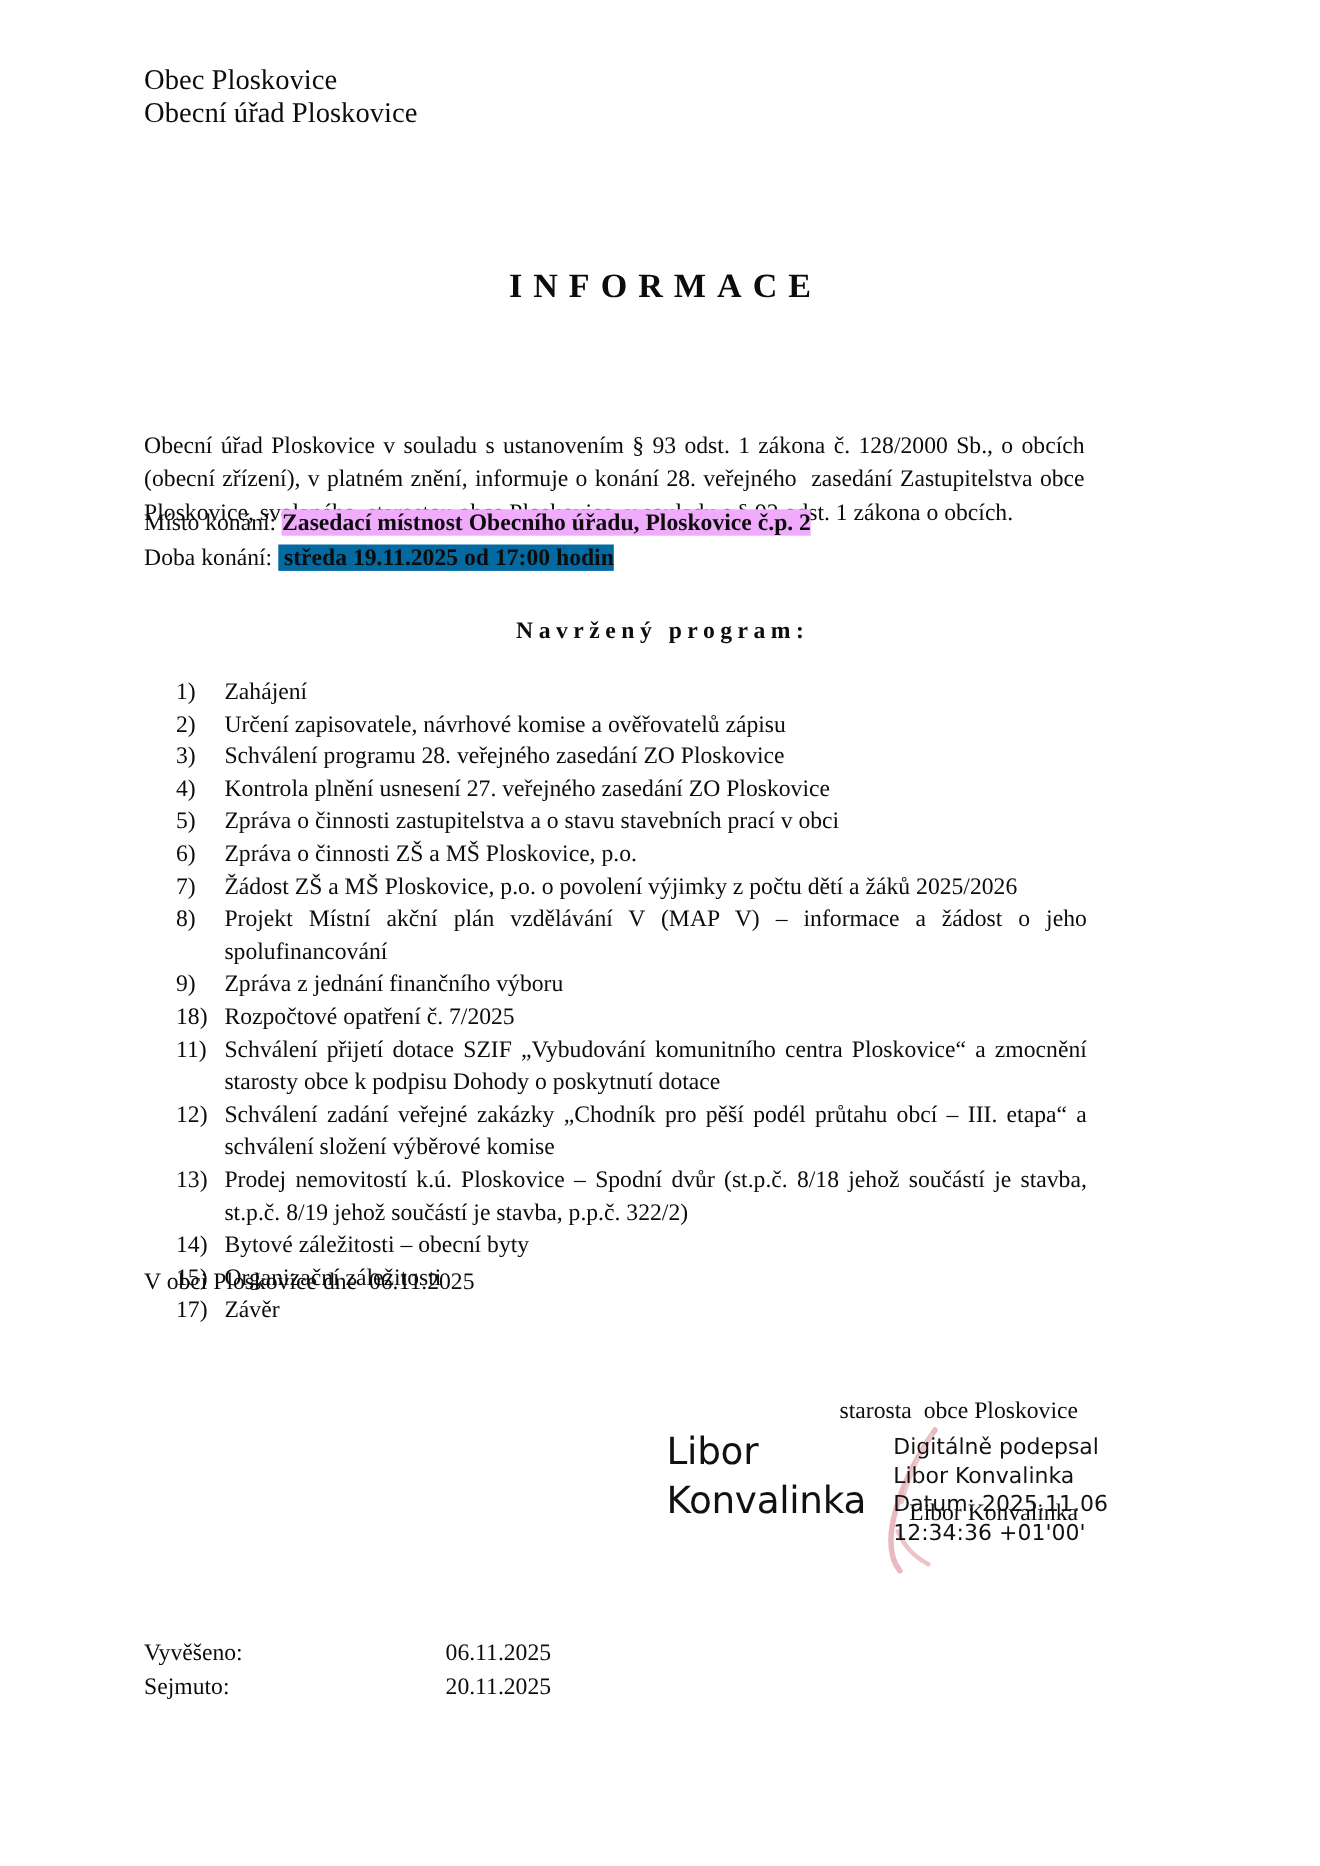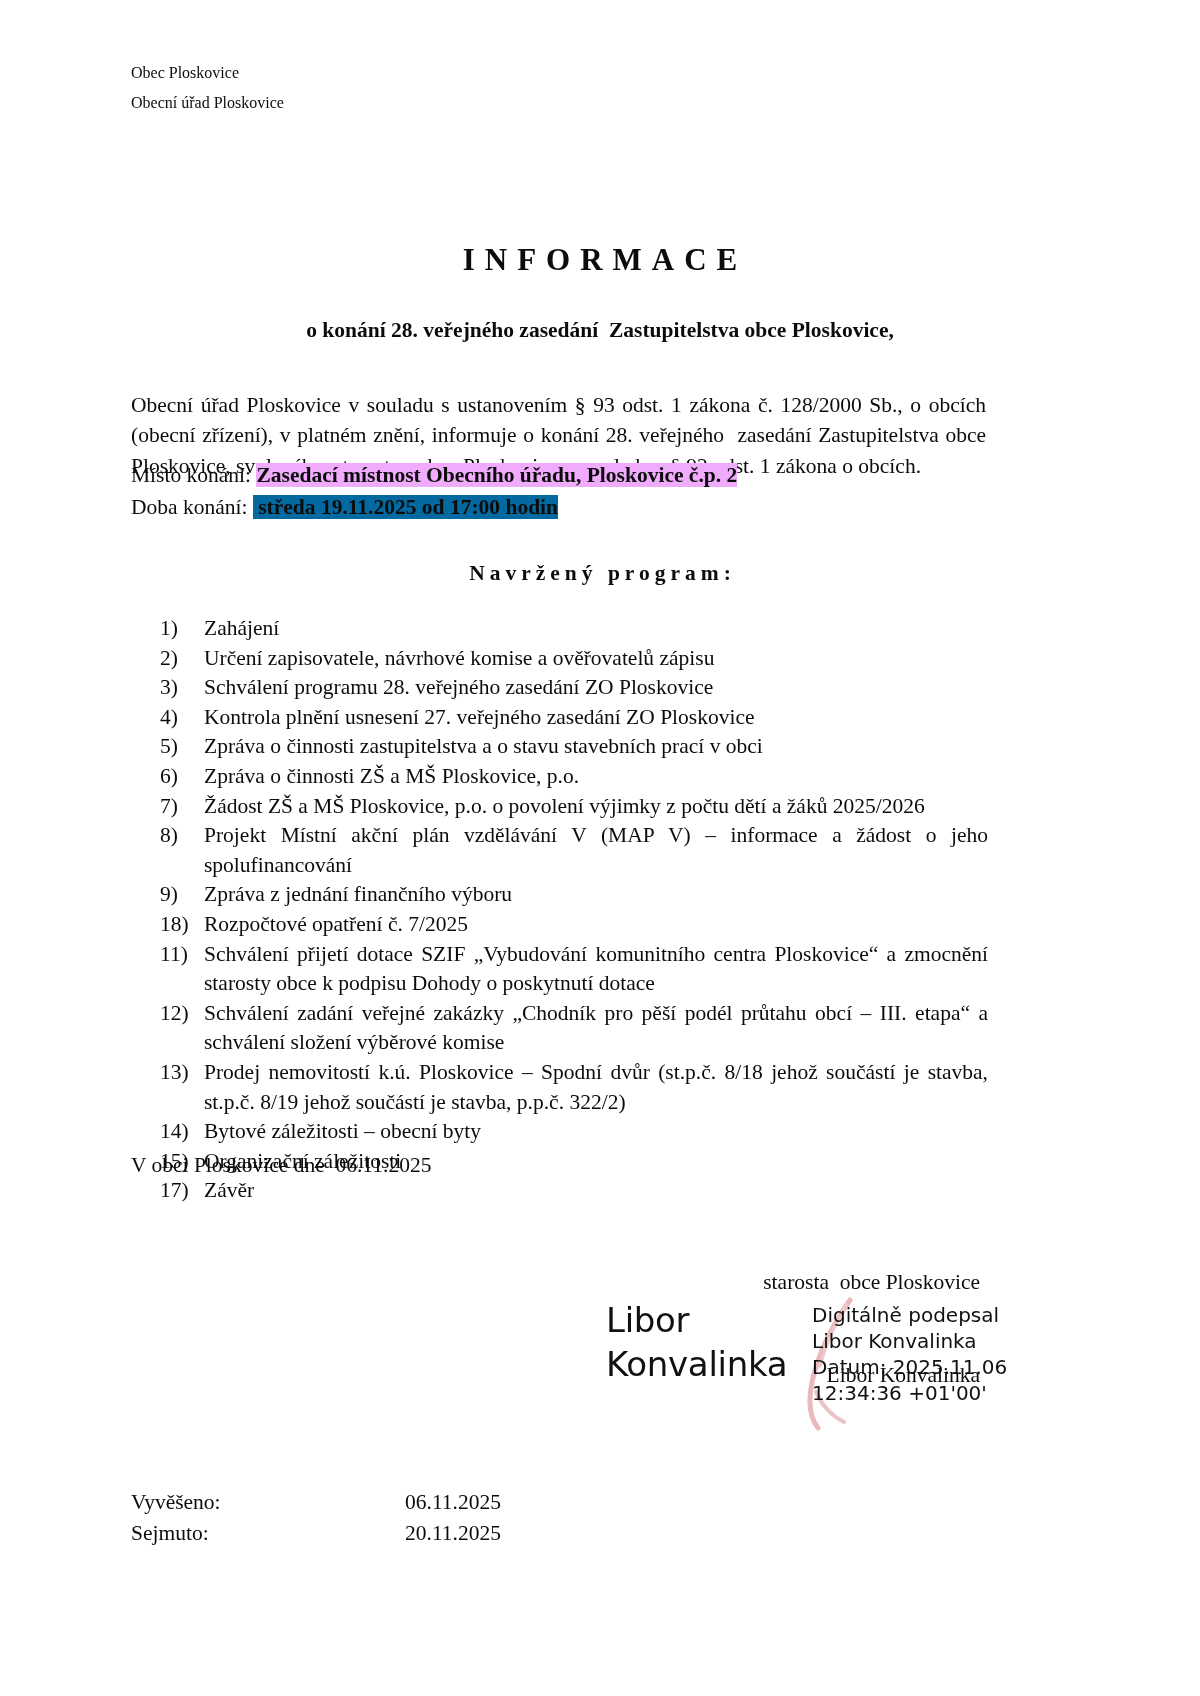--- a/index.html
+++ b/index.html
@@ -21,21 +21,21 @@
     width: 1200px;
     height: 1696px;
     overflow: hidden;
   }
 
   
   .letterhead {
     position: absolute;
     left: 131px;
     top: 58px;
-    font-size: 16px;
+    font-size: 26px;
     line-height: 30px;
     white-space: nowrap;
   }
 
   
   .doc-title {
     position: absolute;
     left: 0;
     top: 242px;
     width: 1200px;
@@ -198,21 +198,20 @@
 <body>
 
 <div class="page">
 
   <div class="letterhead">
     <div>Obec Ploskovice</div>
     <div>Obecní úřad Ploskovice</div>
   </div>
 
   <div class="doc-title">INFORMACE</div>
-  <div class="doc-subtitle">o konání 28. veřejného zasedání  Zastupitelstva obce Ploskovice,</div>
 
   <p class="intro">Obecní úřad Ploskovice v souladu s ustanovením § 93 odst. 1 zákona č. 128/2000 Sb., o obcích (obecní zřízení), v platném znění, informuje o konání 28. veřejného  zasedání Zastupitelstva obce Ploskovice, svolaného  starostou obce Ploskovice  v souladu s § 92 odst. 1 zákona o obcích.</p>
 
   <div class="meta-block">
     <div class="meta-row"><span>Místo konání: </span><span class="hl" style="background: #f0abfc;">Zasedací místnost Obecního úřadu, Ploskovice č.p. 2</span></div>
     <div class="meta-row"><span>Doba konání: </span><span class="hl" style="background: #0369a1; text-align: center;"> středa 19.11.2025 od 17:00 hodin</span></div>
   </div>
 
   <div class="program-heading">Navržený program:</div>
 

